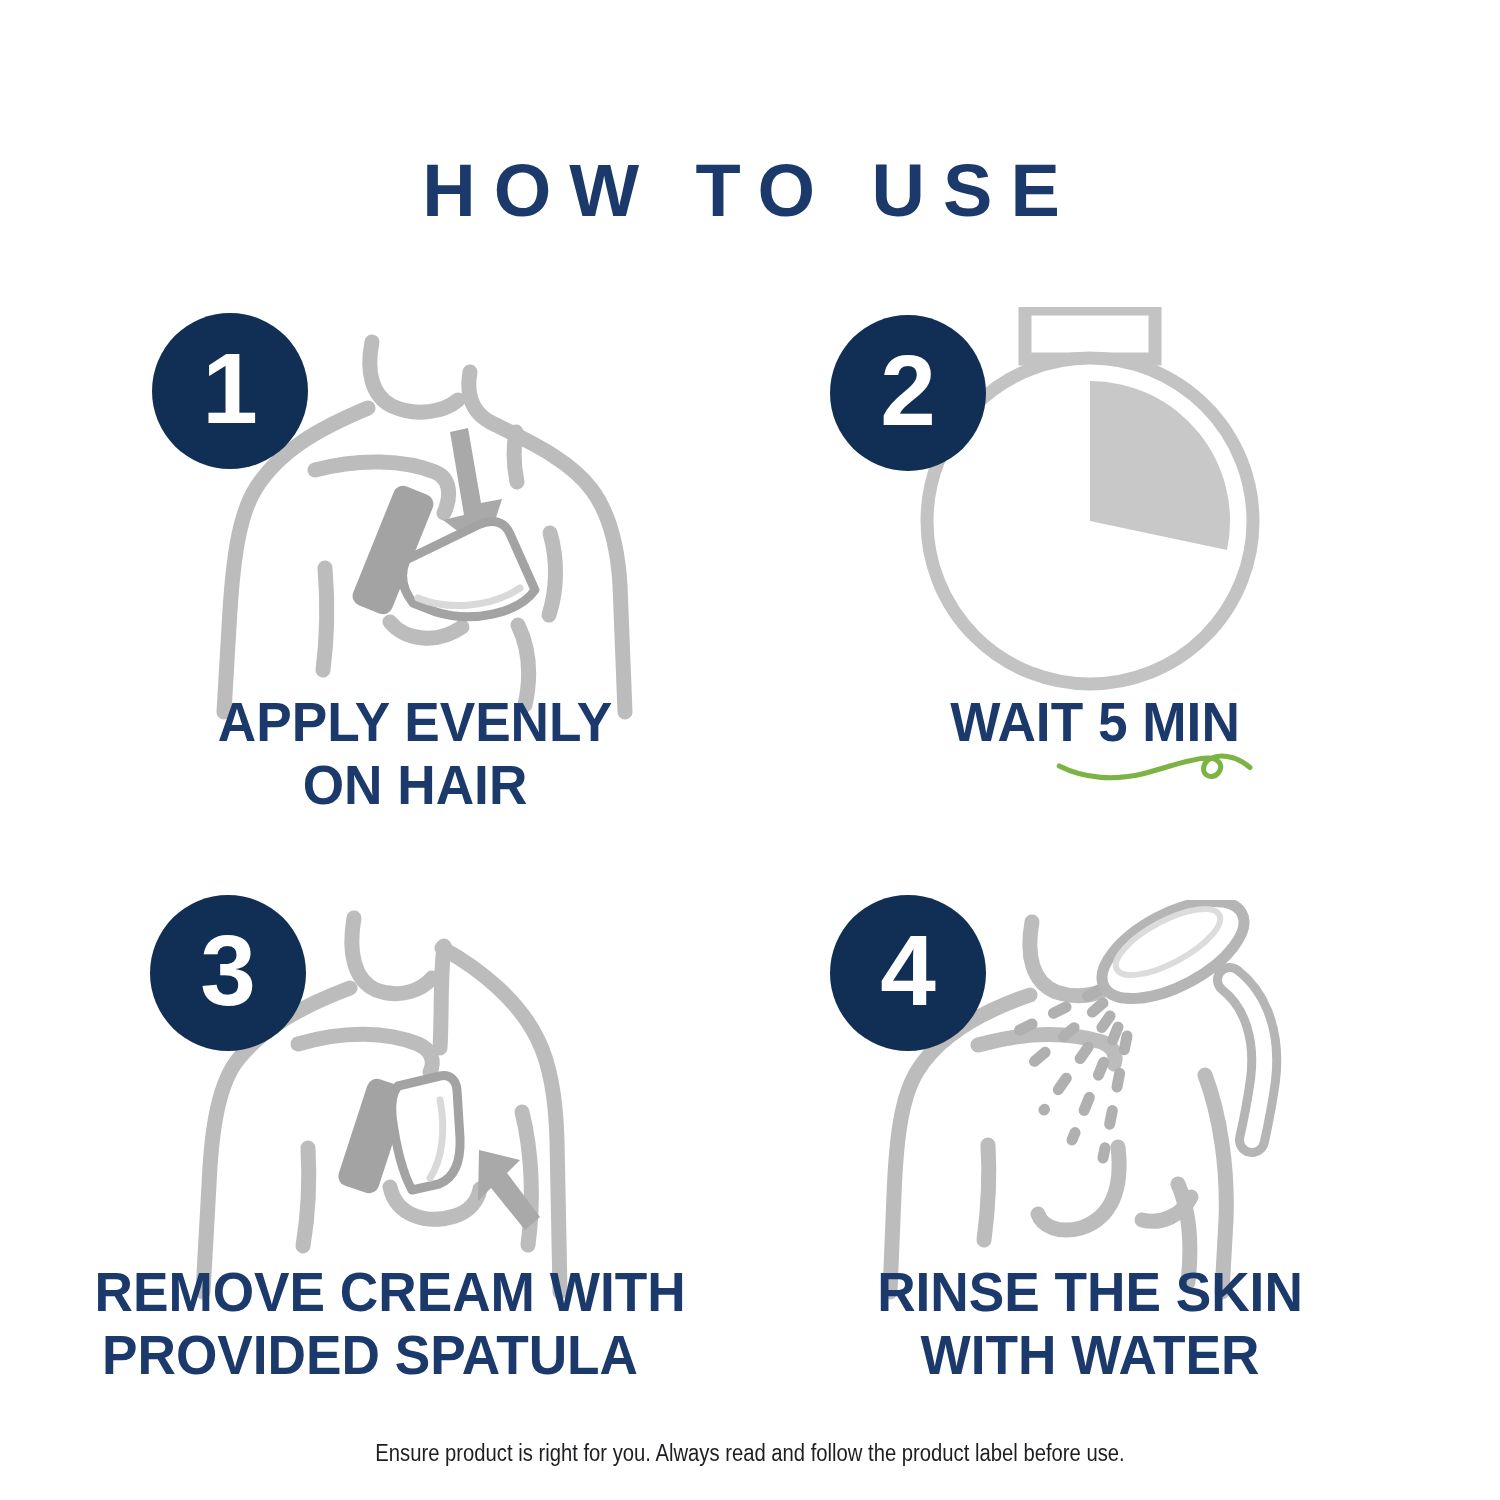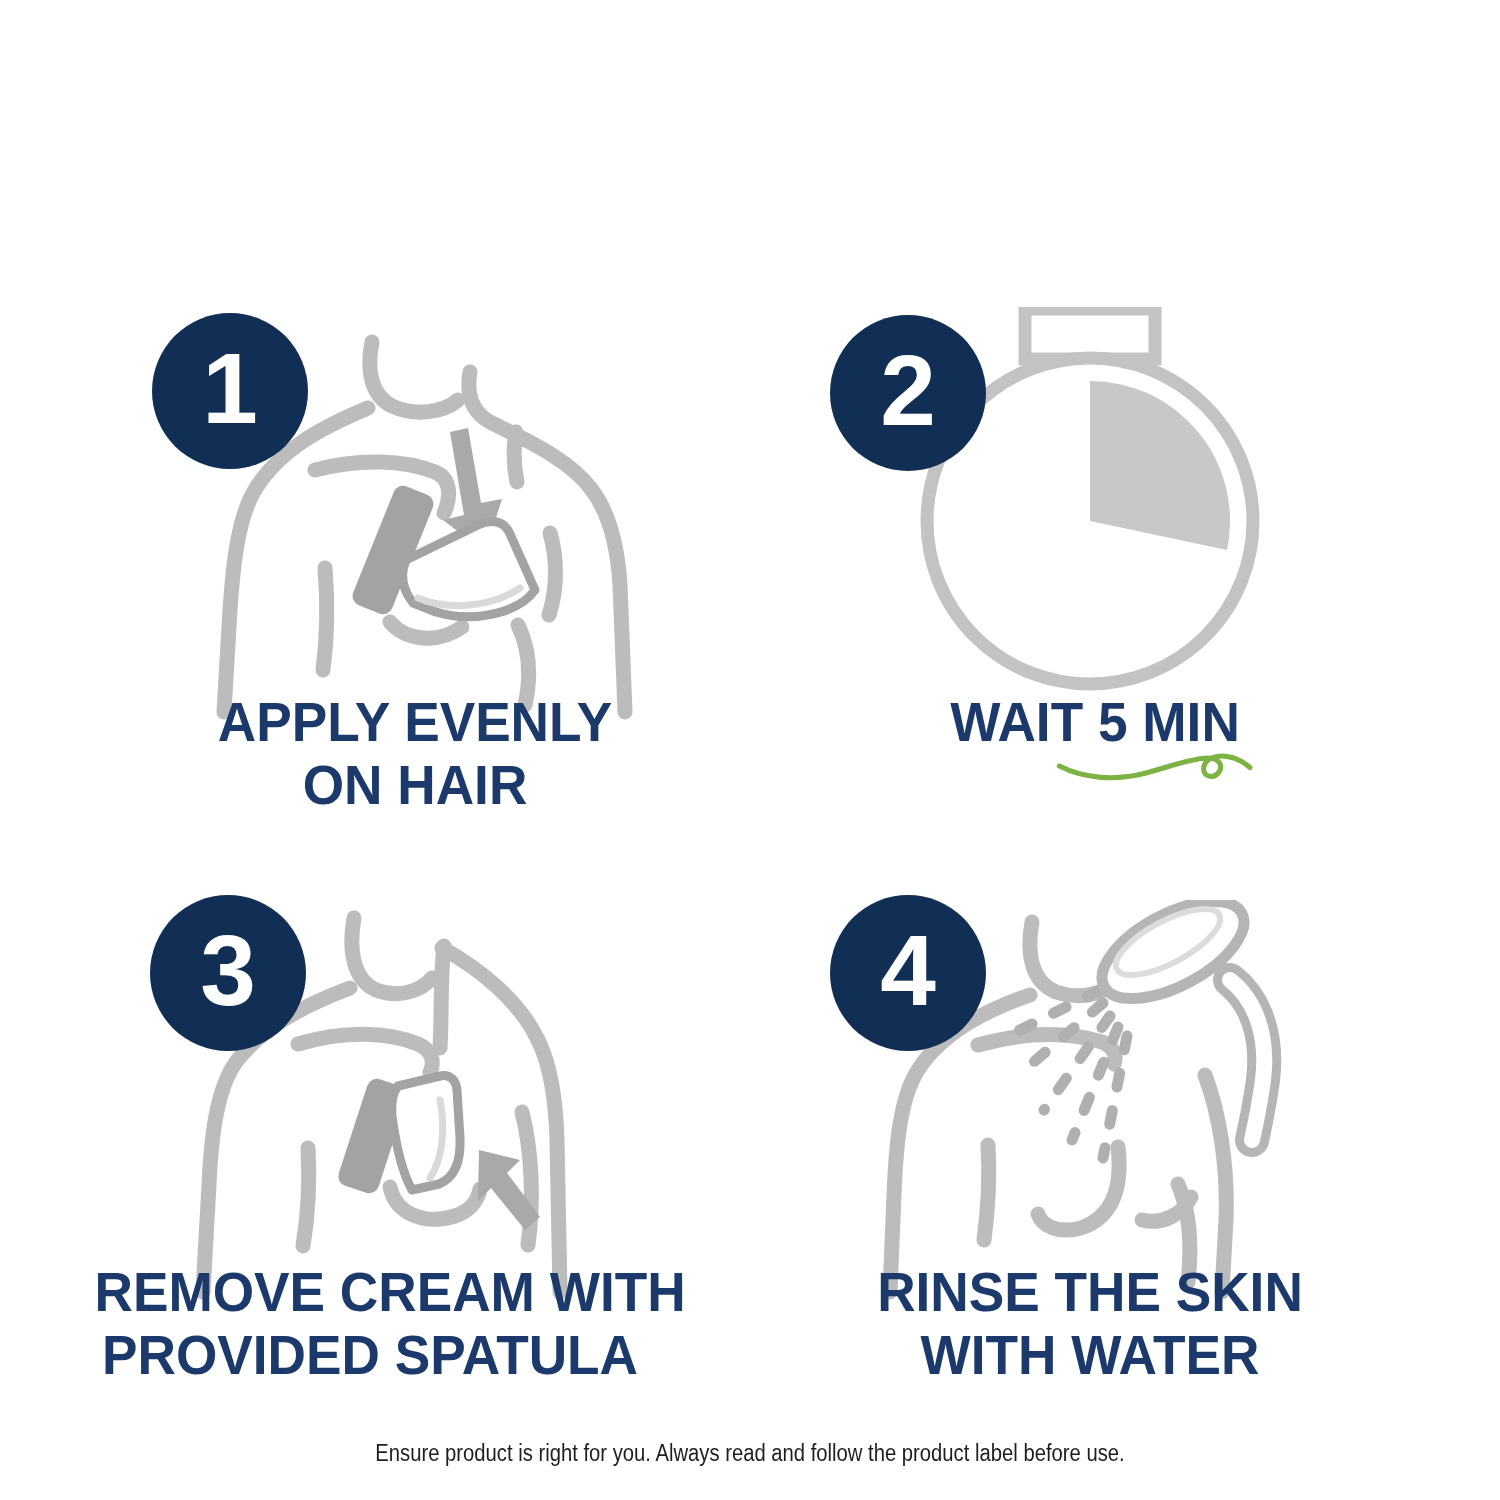--- a/index.html
+++ b/index.html
@@ -65,20 +65,21 @@
     transform:scaleX(0.88);
     transform-origin:50% 0;
     white-space:nowrap;
   }
 </style>
 </head>
 <body>
 
 <div class="page">
 
+  <div class="title">HOW TO USE</div>
 
   <div class="step step-1 row1">
     <div class="badge">
       <div class="num">1</div>
     </div>
     <svg class="illus" width="460" height="400" viewBox="0 0 460 400">
       <g stroke="#bcbcbc" stroke-width="15" fill="none" stroke-linecap="round" stroke-linejoin="round">
         <path d="M 172 22 C 166 52 172 76 192 86 C 216 97 244 92 258 80"></path>
         <path d="M 270 52 C 266 75 272 92 290 102 C 330 122 370 140 392 170 C 412 197 418 232 420 265 L 425 392"></path>
         <path d="M 168 88 C 120 108 80 130 56 168 C 38 196 33 245 30 290 L 24 392"></path>

